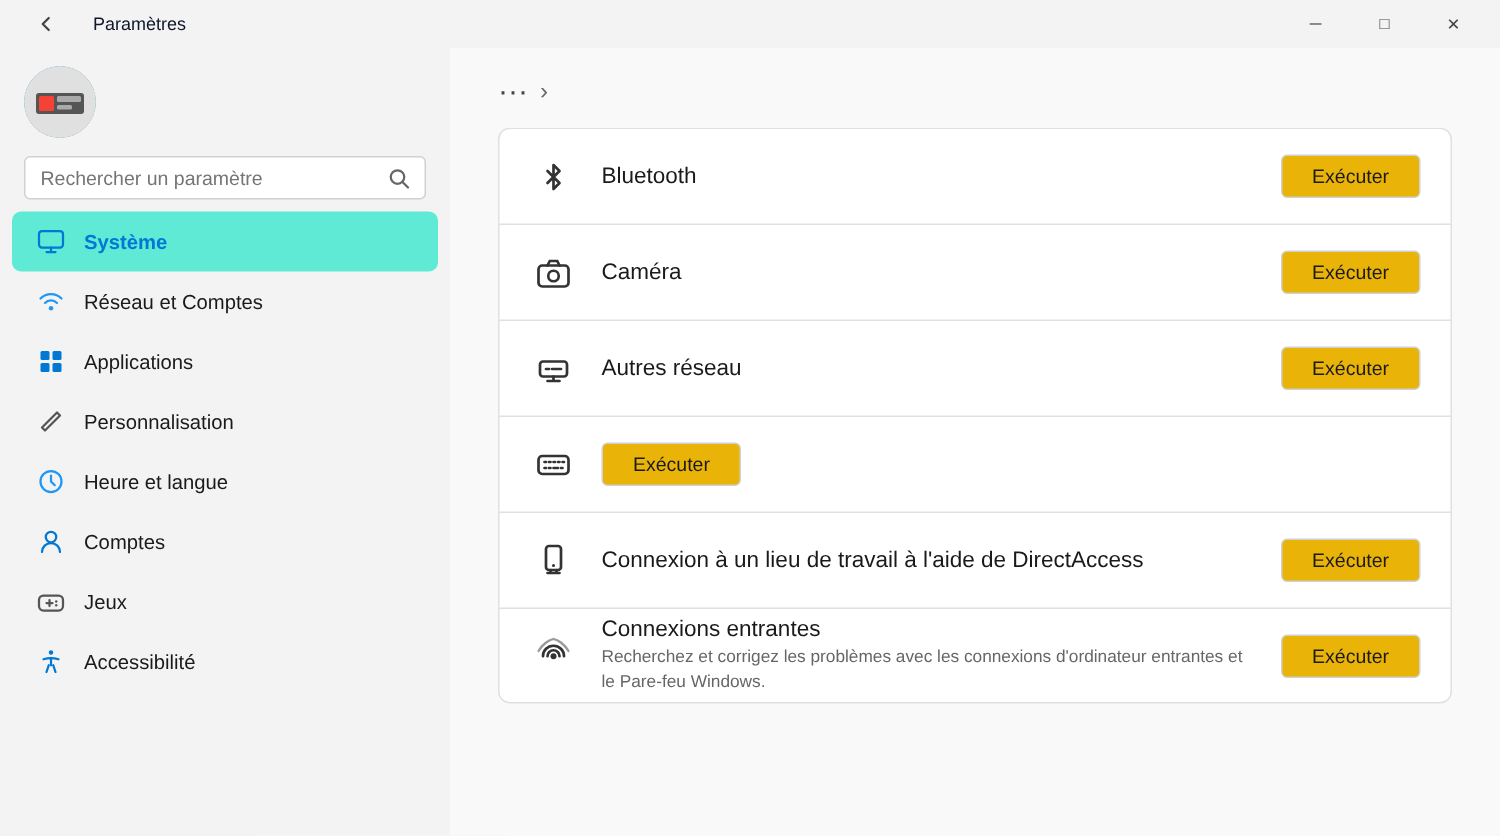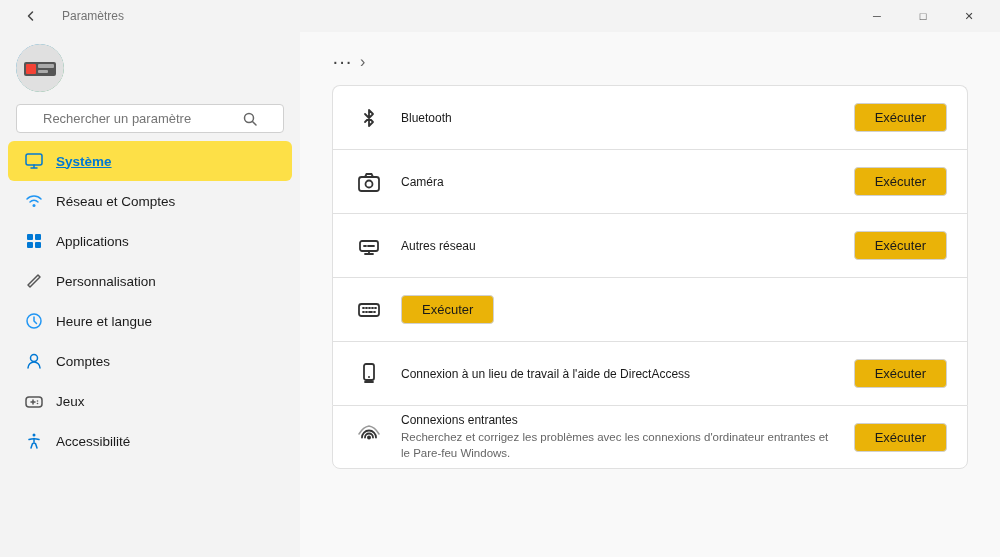--- a/index.html
+++ b/index.html
@@ -23,21 +23,21 @@
       justify-content: space-between;
       flex-shrink: 0;
     }
     .titlebar-left {
       display: flex;
       align-items: center;
       gap: 8px;
     }
     .titlebar-title {
       font-size: 12px;
-      color: #737373;
+      color: #0f172a;
     }
     .titlebar-controls {
       display: flex;
       align-items: center;
     }
     .titlebar-btn {
       width: 46px;
       height: 32px;
       display: flex;
       align-items: center;
@@ -98,21 +98,21 @@
     }
 
     
     .search-box {
       margin: 4px 16px 8px 16px;
       display: flex;
       align-items: center;
       background: white;
       border: 1px solid #d0d0d0;
       border-radius: 4px;
-      padding: 6px 26px;
+      padding: 6px 10px;
       gap: 8px;
     }
     .search-input {
       border: none;
       outline: none;
       background: transparent;
       font-size: 13px;
       color: #666;
       width: 100%;
       font-family: 'Segoe UI', sans-serif;
@@ -128,24 +128,23 @@
       align-items: center;
       gap: 12px;
       padding: 10px 16px;
       cursor: pointer;
       border-radius: 6px;
       margin: 0 8px;
       font-size: 13.5px;
       color: #1a1a1a;
     }
     .nav-item.active {
-      background: #fde047;
+      background: #5eead4;
       color: #0078d4;
       font-weight: 600;
-      text-decoration: underline;
     }
     .nav-icon {
       width: 20px;
       height: 20px;
       display: flex;
       align-items: center;
       justify-content: center;
       flex-shrink: 0;
     }
 
@@ -211,21 +210,21 @@
       font-size: 20px;
       color: #444;
     }
     .item-info {
       flex: 1;
       display: flex;
       flex-direction: column;
       justify-content: center;
     }
     .item-name {
-      font-size: 12px;
+      font-size: 15px;
       color: #1a1a1a;
       font-weight: 400;
     }
     .item-desc {
       font-size: 11.5px;
       color: #666;
       margin-top: 2px;
       line-height: 1.4;
     }
     .run-btn {

